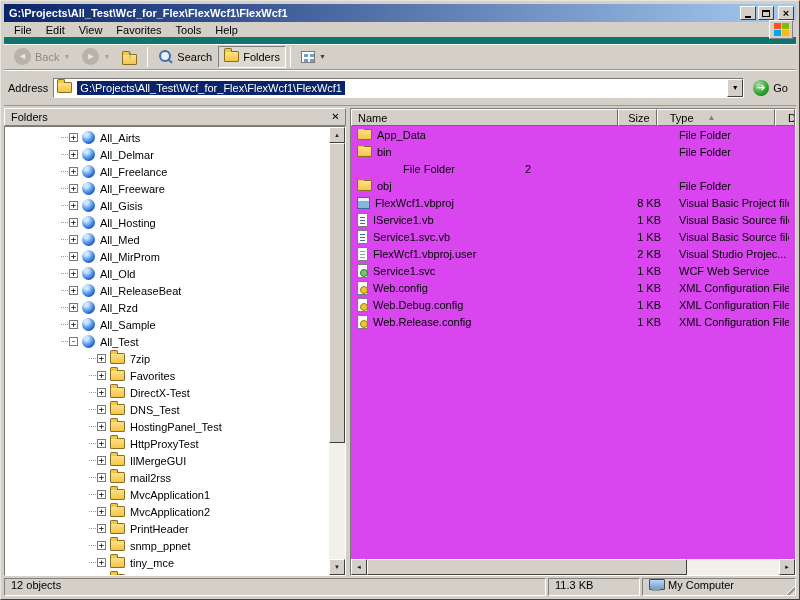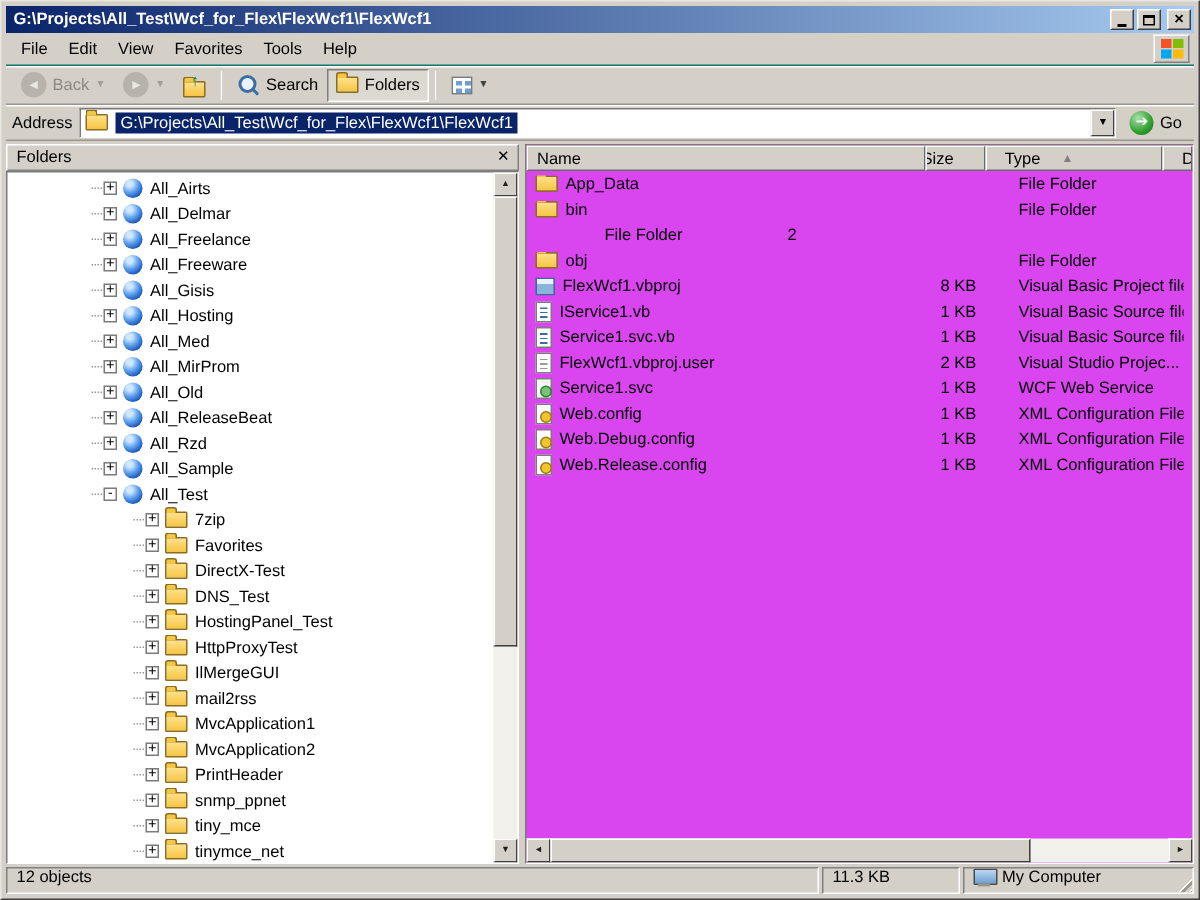--- a/index.html
+++ b/index.html
@@ -17,21 +17,21 @@
   .tbtn { width:16px; height:14px; flex:none; background:#d4d0c8; margin-left:2px;
           border:1px solid; border-color:#fff #404040 #404040 #fff;
           display:flex; align-items:center; justify-content:center; color:#000; }
   .tbtn.close-gap { margin-left:4px; }
   .g-min { width:6px; height:0; border-bottom:2px solid #000; margin-top:7px; }
   .g-max { width:8px; height:7px; border:1px solid #000; border-top-width:2px; }
   .g-close { font-size:11px; font-weight:bold; line-height:1; }
 
   
   .menubar { height:22px; flex:none; display:flex; align-items:center; padding:0 3px;
-             border-bottom:1px solid #0f766e; }
+             border-bottom:7px solid #0f766e; }
   .menu-item { padding:3px 7px; }
   .logo-box { margin-left:auto; width:24px; height:19px; background:#d4d0c8;
               border:1px solid; border-color:#fff #808080 #808080 #fff;
               display:flex; align-items:center; justify-content:center; }
   .flag { width:7px; height:6px; background:#f35325; position:relative; margin:-7px 8px 0 0; }
   .flag::after { content:""; position:absolute; left:0; top:0; width:7px; height:6px;
                  box-shadow:8px 0 0 #81bc06, 0 7px 0 #05a6f0, 8px 7px 0 #ffba08; }
 
   
   .toolbar { height:26px; flex:none; display:flex; align-items:center; padding:1px 4px;
@@ -54,21 +54,21 @@
   .icon-search { width:15px; height:15px; position:relative; flex:none; }
   .icon-search::before { content:""; position:absolute; top:1px; left:1px; width:8px; height:8px;
              border:2px solid #3a6ea5; border-radius:50%; background:#eaf2fb; }
   .icon-search::after { content:""; position:absolute; width:6px; height:2px; background:#3a6ea5;
              transform:rotate(45deg); left:9px; top:11px; border-radius:1px; }
   .icon-views { width:14px; height:12px; border:1px solid #7a7a7a; background:#fff; position:relative; flex:none; }
   .icon-views::before { content:""; position:absolute; top:2px; left:2px; width:4px; height:3px;
              background:#6f9fd0; box-shadow:6px 0 0 #6f9fd0, 0 5px 0 #6f9fd0, 6px 5px 0 #6f9fd0; }
 
   
-  .addressbar { height:24px; flex:none; display:flex; align-items:center; gap:5px; padding:1px 4px;
+  .addressbar { height:36px; flex:none; display:flex; align-items:center; gap:5px; padding:1px 4px;
                 border-bottom:1px solid #9a968c; box-shadow:inset 0 1px 0 #fff; }
   .addr-combo { flex:1; height:20px; background:#fff; position:relative;
                 border:1px solid; border-color:#7a7a7a #fff #fff #7a7a7a;
                 display:flex; align-items:center; padding:0 18px 0 3px; overflow:hidden; }
   .addr-text { background:#0a246a; color:#fff; padding:1px 3px; white-space:nowrap; }
   .addr-drop { position:absolute; right:0; top:0; bottom:0; width:16px; background:#d4d0c8;
                border:1px solid; border-color:#fff #404040 #404040 #fff;
                display:flex; align-items:center; justify-content:center; font-size:7px; }
   .go-btn { display:flex; align-items:center; gap:4px; padding:0 4px; flex:none; }
   .icon-go { width:16px; height:16px; border-radius:50%; flex:none;
@@ -137,21 +137,21 @@
   .right-pane { flex:1; min-width:0; display:flex; flex-direction:column; background:#d946ef;
                 border:1px solid; border-color:#7a7a7a #fff #fff #7a7a7a; overflow:hidden; }
   .col-headers { height:17px; flex:none; display:flex; background:#d4d0c8; }
   .col-h { border:1px solid; border-color:#fff #6a6a6a #6a6a6a #fff; display:flex;
            align-items:center; padding:0 6px; white-space:nowrap; overflow:hidden; }
   .sort-arrow { font-size:8px; color:#808080; margin-left:14px; }
   .file-rows { flex:1; min-height:0; overflow:hidden; }
   .file-row { height:17px; display:flex; align-items:center; }
   .cell { white-space:nowrap; overflow:hidden; flex:none; }
   .c-name { width:276px; display:flex; align-items:center; gap:5px; padding-left:6px; }
-  .c-size { width:40px; text-align:right; padding-right:20px; }
+  .c-size { width:40px; text-align:right; padding-right:6px; }
   .c-type { width:122px; padding-left:12px; }
   .c-date { flex:1; min-width:0; padding-left:12px; }
   .col-h.c-name { padding-left:6px; }
   .col-h.c-size { justify-content:flex-end; }
 
   
   .statusbar { height:20px; flex:none; display:flex; gap:2px; padding-top:2px; }
   .sb-panel { height:18px; border:1px solid; border-color:#808080 #fff #fff #808080;
               display:flex; align-items:flex-start; padding:0 6px; white-space:nowrap; overflow:hidden; }
   .sb-1 { flex:1; }

